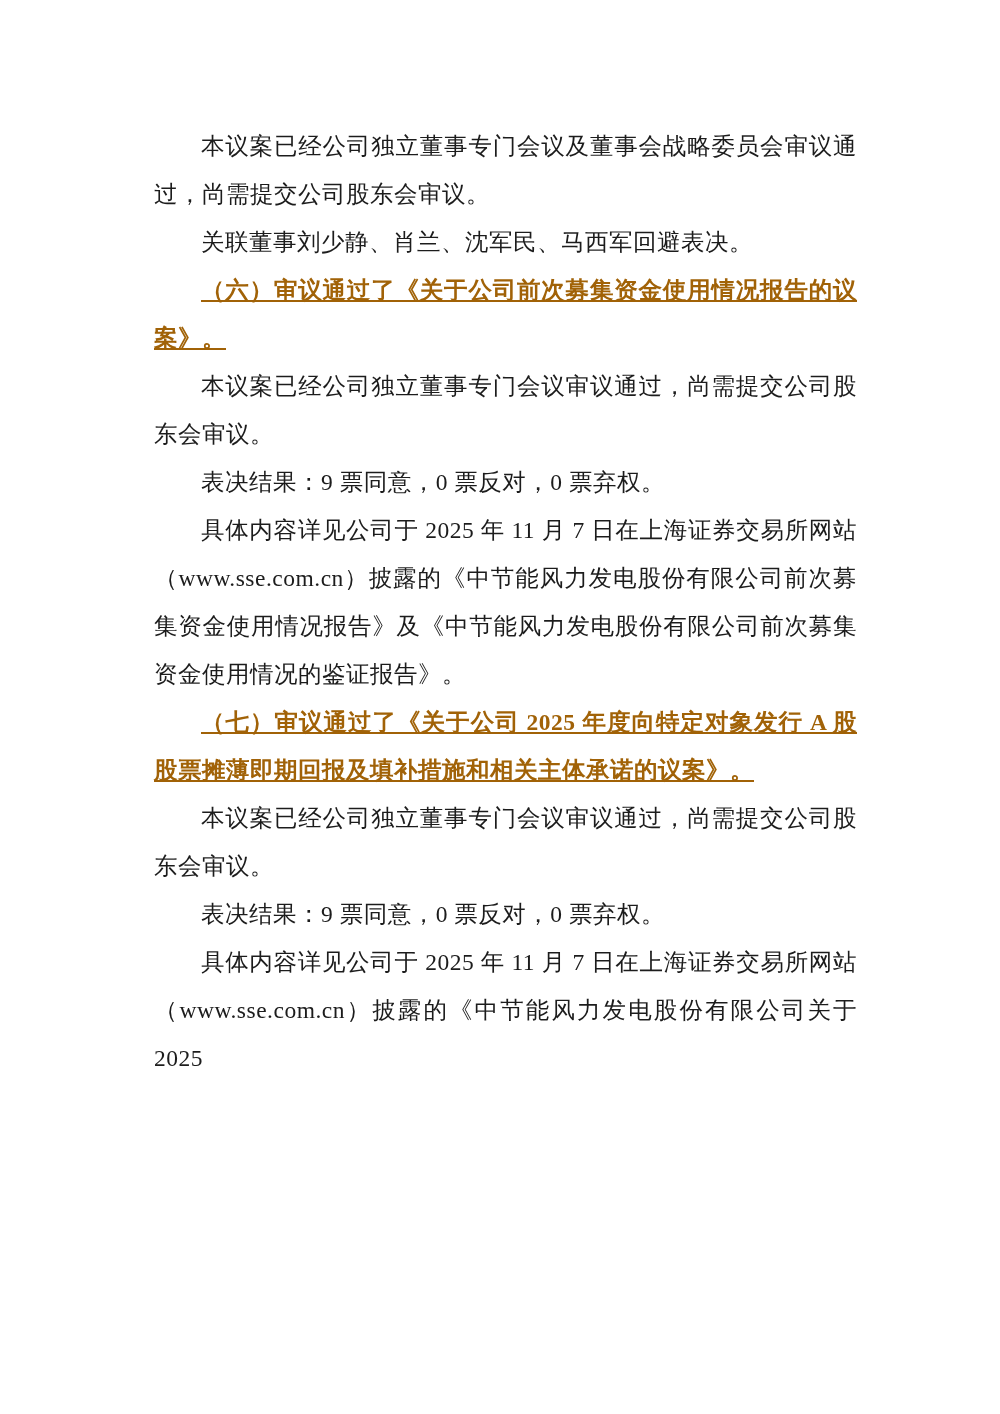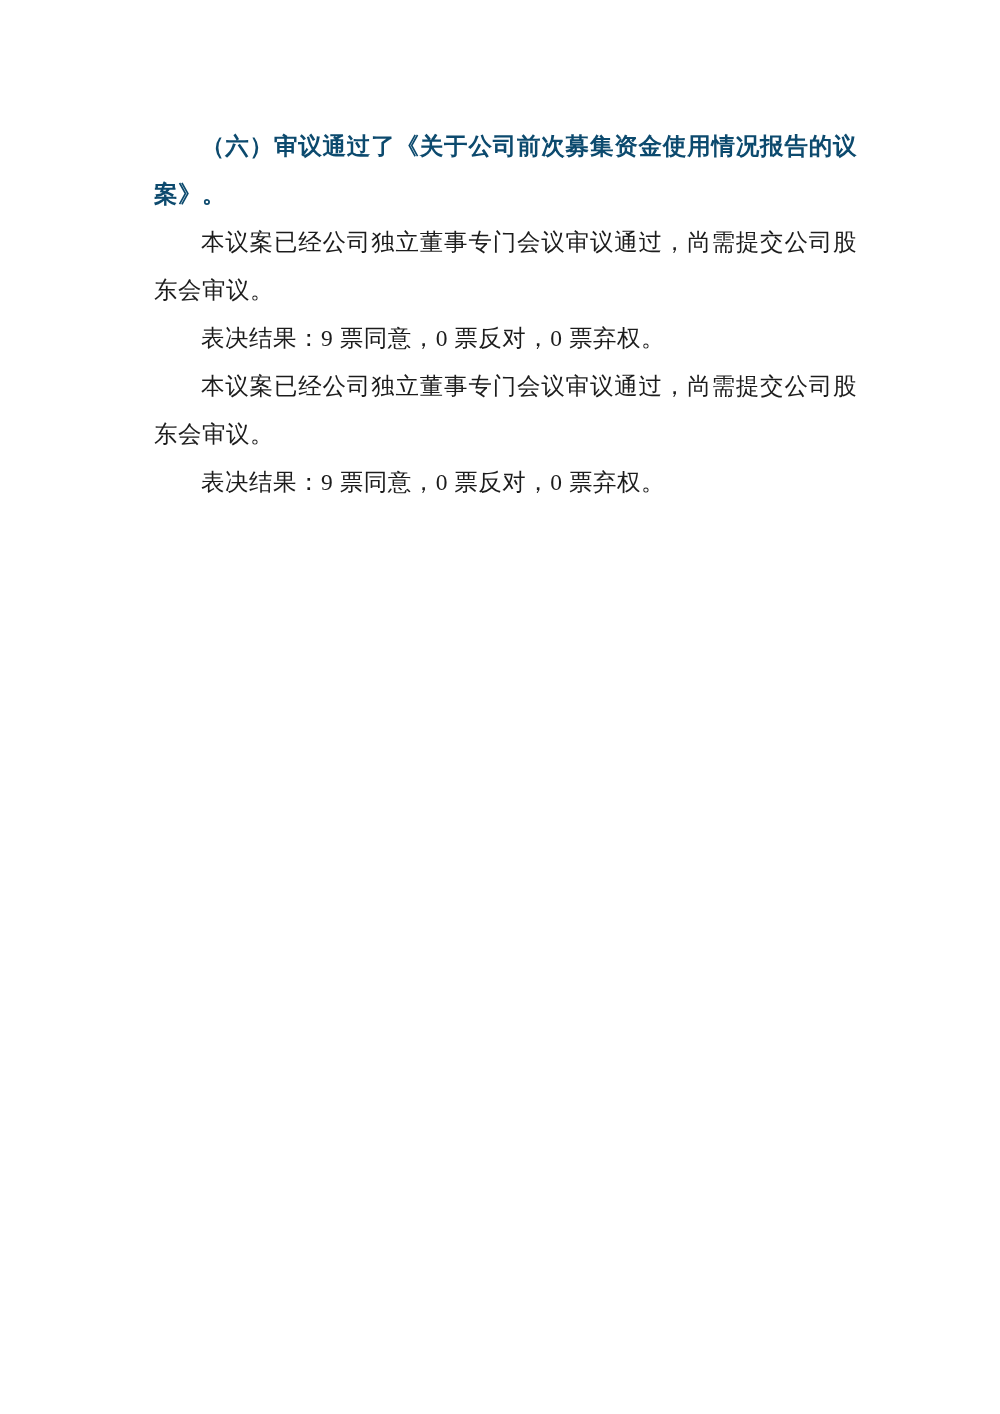--- a/index.html
+++ b/index.html
@@ -25,27 +25,33 @@
     margin: 0;
     font-size: 23.5px;
     line-height: 48px;
     text-align: justify;
     text-indent: 2em;
     letter-spacing: 0.5px;
     word-break: break-word;
   }
   p.para.heading {
     font-weight: 700;
-    color: #0c4a6e;
+    color: #a16207;
+    text-decoration: underline;
   }
 </style>
 </head>
 <body>
 
 <div class="page">
   <main class="content">
+    <p class="para body">本议案已经公司独立董事专门会议及董事会战略委员会审议通过，尚需提交公司股东会审议。</p>
+    <p class="para body">关联董事刘少静、肖兰、沈军民、马西军回避表决。</p>
     <p class="para heading">（六）审议通过了《关于公司前次募集资金使用情况报告的议案》。</p>
     <p class="para body">本议案已经公司独立董事专门会议审议通过，尚需提交公司股东会审议。</p>
     <p class="para body">表决结果：9 票同意，0 票反对，0 票弃权。</p>
+    <p class="para body">具体内容详见公司于 2025 年 11 月 7 日在上海证券交易所网站（www.sse.com.cn）披露的《中节能风力发电股份有限公司前次募集资金使用情况报告》及《中节能风力发电股份有限公司前次募集资金使用情况的鉴证报告》。</p>
+    <p class="para heading">（七）审议通过了《关于公司 2025 年度向特定对象发行 A 股股票摊薄即期回报及填补措施和相关主体承诺的议案》。</p>
     <p class="para body">本议案已经公司独立董事专门会议审议通过，尚需提交公司股东会审议。</p>
     <p class="para body">表决结果：9 票同意，0 票反对，0 票弃权。</p>
+    <p class="para body">具体内容详见公司于 2025 年 11 月 7 日在上海证券交易所网站（www.sse.com.cn）披露的《中节能风力发电股份有限公司关于 2025</p>
   </main>
 </div>
 
 </body></html>

